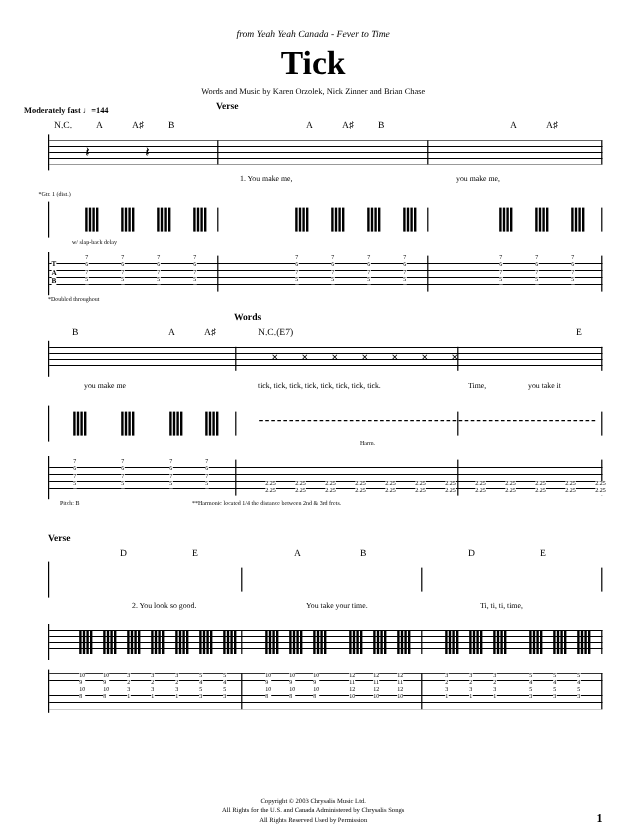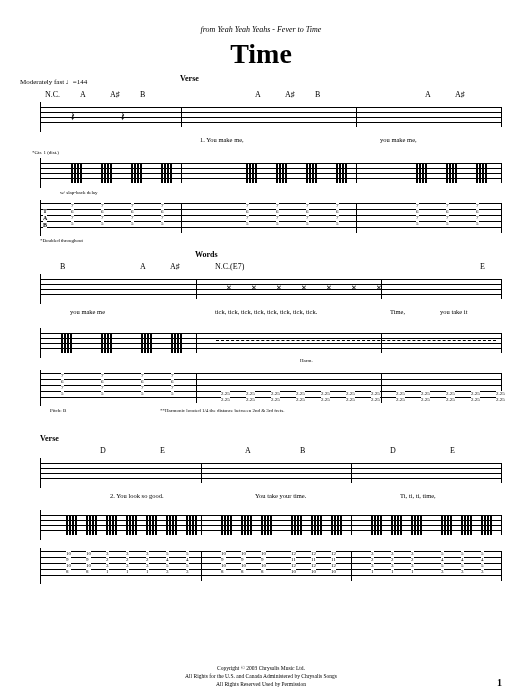--- a/index.html
+++ b/index.html
@@ -39,21 +39,21 @@
     position: relative;
     margin-bottom: 12px;
   }
   .section-label {
     font-size: 8px;
     font-weight: bold;
     position: absolute;
   }
   .tempo {
     font-size: 7px;
-    font-weight: normal;
+    font-weight: bold;
   }
   .staff {
     position: relative;
     height: 30px;
     border-left: 1px solid #000;
   }
   .staff-lines {
     position: absolute;
     left: 0; right: 0; top: 5px;
     height: 20px;
@@ -170,23 +170,24 @@
     border-top: 1px dashed #000;
   }
 </style>
 </head>
 <body>
 
 <div class="page">
 
   <div class="header">
     <div>
-      <span class="source">from Yeah Yeah Yeahs - </span><span class="source album">Fever to Time</span>
-    </div>
-    <div class="title">Time</div>
+      <span class="source">from Yeah Yeah Canada - </span><span class="source album">Fever to Time</span>
+    </div>
+    <div class="title">Tick</div>
+    <div class="credits">Words and Music by Karen Orzolek, Nick Zinner and Brian Chase</div>
   </div>
 
   <div class="system" id="sys1" style="height:160px;">
     <div class="tempo" style="position:absolute; left:0; top:0;">Moderately fast ♩=144</div>
     <div class="section-label" style="left:160px; top:-4px;">Verse</div>
     <div class="chord" style="left:25px; top:12px;">N.C.</div>
     <div class="chords" id="sys1-chords" style="top:12px; position:absolute; left:0; right:0;">
         <div class="chord" style="left: 60px;">A</div>
         <div class="chord" style="left: 90px;">A♯</div>
         <div class="chord" style="left: 120px;">B</div>

